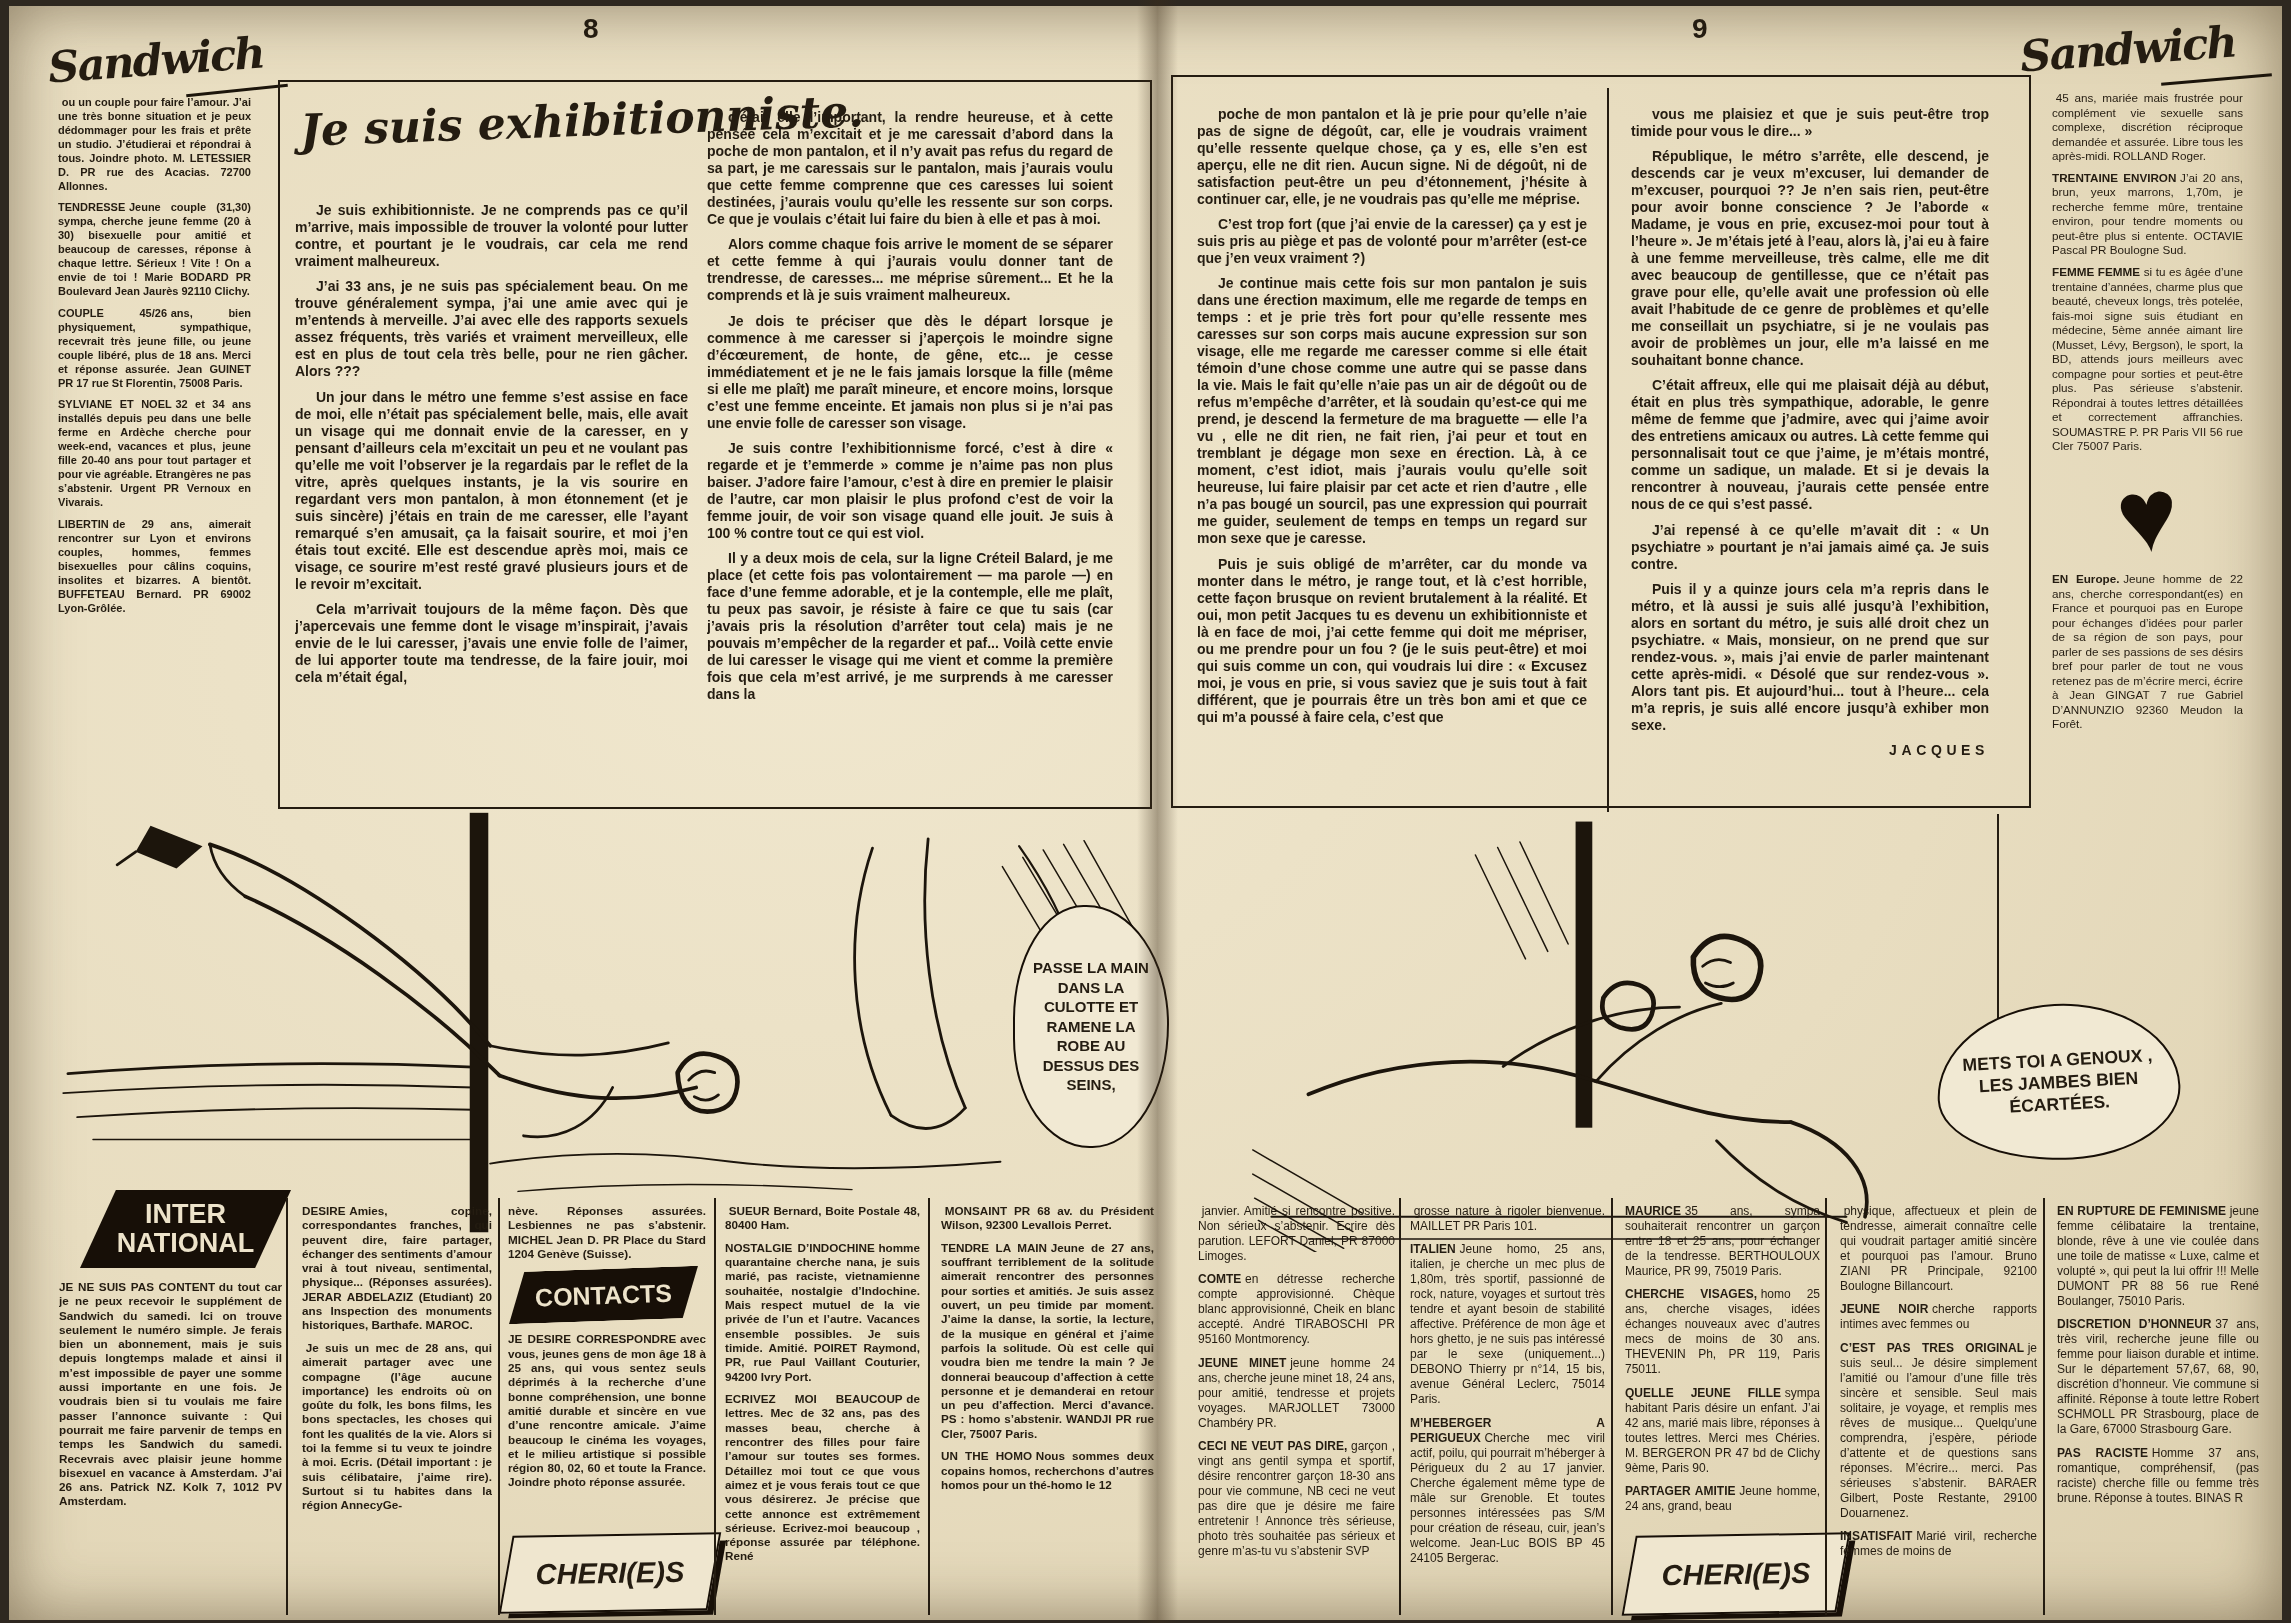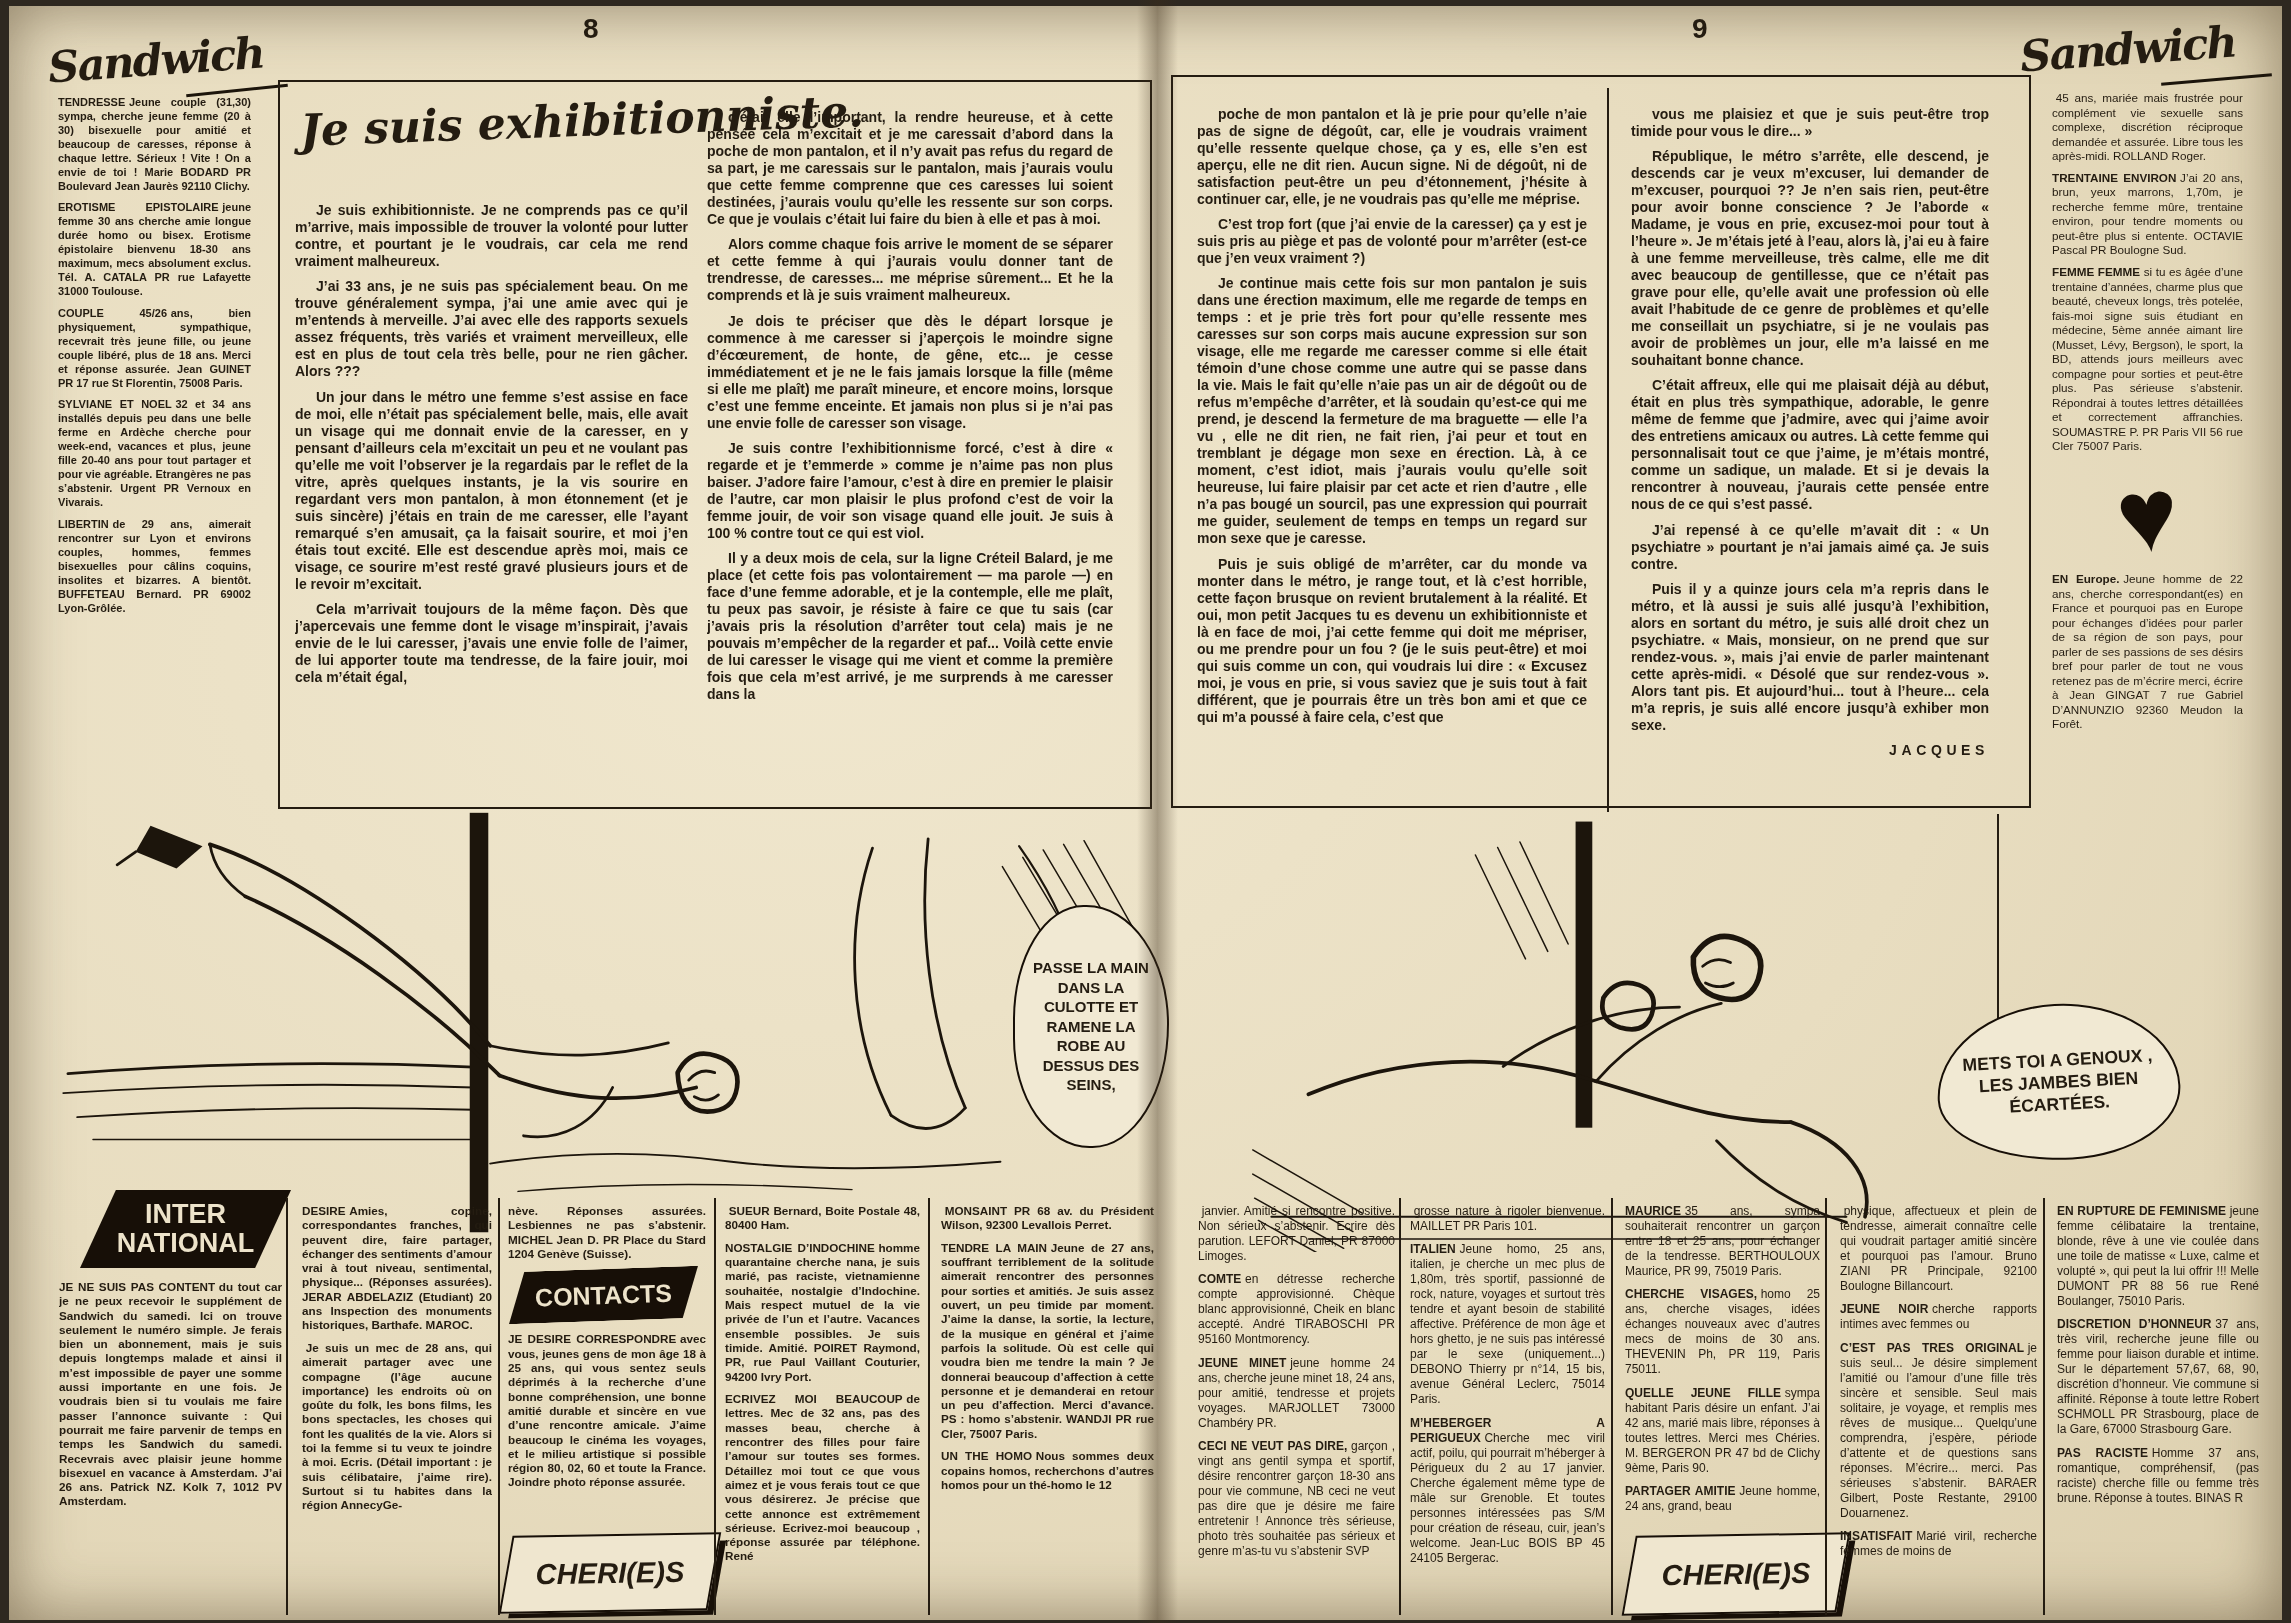--- a/index.html
+++ b/index.html
@@ -55,22 +55,22 @@
 <body>
 
 <div id="canvas">
   <div id="paper"></div>
 
   <div class="logo" style="left:48px;top:35px;"><span>Sandwich</span></div>
   <div class="swash" style="left:186px;top:89px;width:102px;transform:rotate(-6deg);"></div>
   <div class="pagenum" style="left:583px;top:13px;">8</div>
 
   <div class="mads" style="left:58px;top:95px;width:193px;height:722px;">
+    <p class="ad"><b class="adt"></b><span>ou un couple pour faire l’amour. J’ai une très bonne situation et je peux dédommager pour les frais et prête un studio. J’étudierai et répondrai à tous. Joindre photo. M. LETESSIER D. PR rue des Acacias. 72700 Allonnes.</span></p>
     <p class="ad"><b class="adt">TENDRESSE</b><span>Jeune couple (31,30) sympa, cherche jeune femme (20 à 30) bisexuelle pour amitié et beaucoup de caresses, réponse à chaque lettre. Sérieux ! Vite ! On a envie de toi ! Marie BODARD PR Boulevard Jean Jaurès 92110 Clichy.</span></p>
-    <p class="ad"><b class="adt">EROTISME EPISTOLAIRE</b><span>jeune femme 30 ans cherche amie longue durée homo ou bisex. Erotisme épistolaire bienvenu 18-30 ans maximum, mecs absolument exclus. Tél. A. CATALA PR rue Lafayette 31000 Toulouse.</span></p>
     <p class="ad"><b class="adt">COUPLE 45/26</b><span>ans, bien physiquement, sympathique, recevrait très jeune fille, ou jeune couple libéré, plus de 18 ans. Merci et réponse assurée. Jean GUINET PR 17 rue St Florentin, 75008 Paris.</span></p>
     <p class="ad"><b class="adt">SYLVIANE ET NOEL</b><span>32 et 34 ans installés depuis peu dans une belle ferme en Ardèche cherche pour week-end, vacances et plus, jeune fille 20-40 ans pour tout partager et pour vie agréable. Etrangères ne pas s’abstenir. Urgent PR Vernoux en Vivarais.</span></p>
     <p class="ad"><b class="adt">LIBERTIN</b><span>de 29 ans, aimerait rencontrer sur Lyon et environs couples, hommes, femmes bisexuelles pour câlins coquins, insolites et bizarres. A bientôt. BUFFETEAU Bernard. PR 69002 Lyon-Grôlée.</span></p>
   </div>
 
   <div class="storybox" style="left:278px;top:80px;width:870px;height:725px;">
     <div class="stitle" style="left:20.4px;top:13px;">Je suis exhibitionniste.</div>
     <div class="scol" style="left:15px;top:108px;width:393px;height:605px;">
       <p>Je suis exhibitionniste. Je ne comprends pas ce qu’il m’arrive, mais impossible de trouver la volonté pour lutter contre, et pourtant je le voudrais, car cela me rend vraiment malheureux.</p>
       <p>J’ai 33 ans, je ne suis pas spécialement beau. On me trouve généralement sympa, j’ai une amie avec qui je m’entends à merveille. J’ai avec elle des rapports sexuels assez fréquents, très variés et vraiment merveilleux, elle est en plus de tout cela très belle, pour ne rien gâcher. Alors ???</p>

